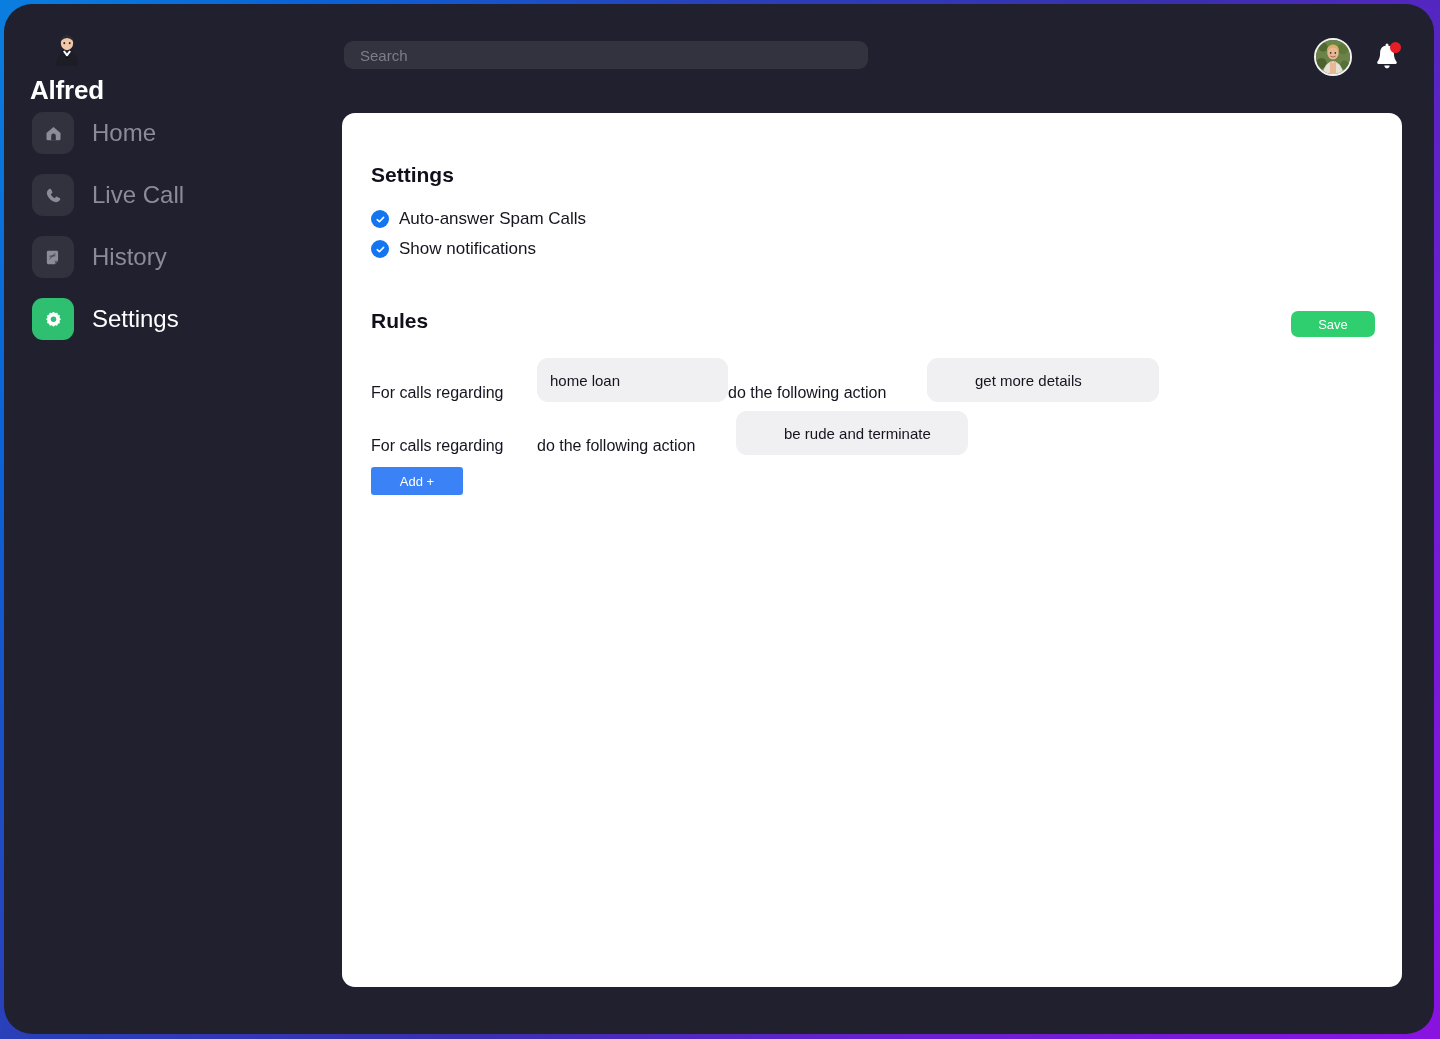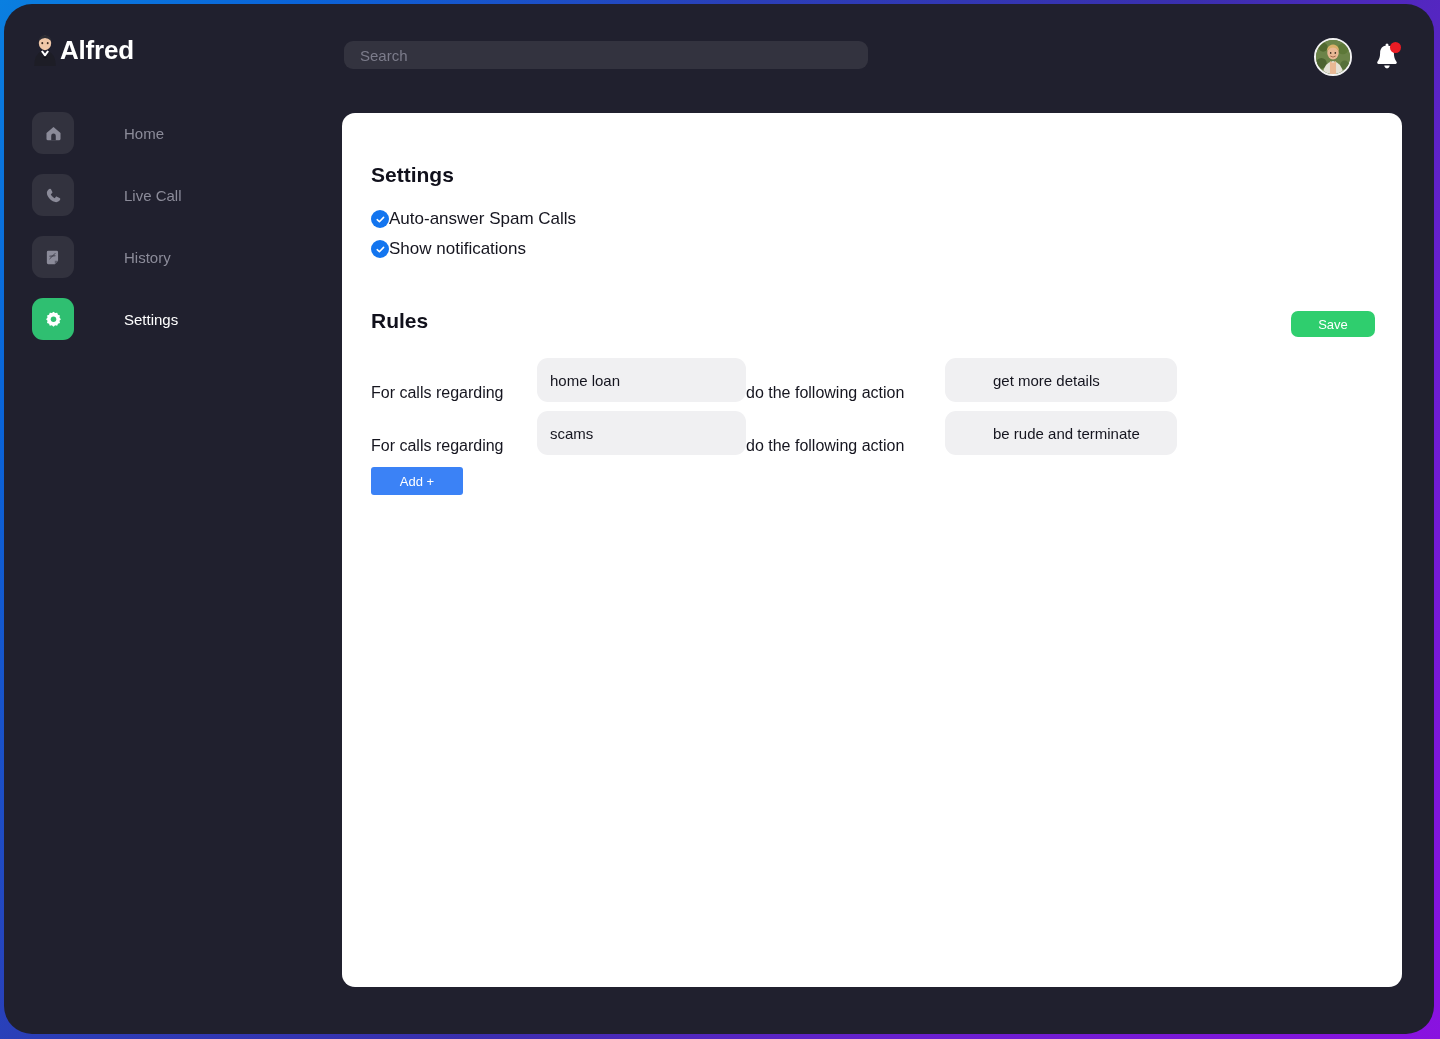--- a/index.html
+++ b/index.html
@@ -35,20 +35,22 @@
     position: absolute;
     left: 0; top: 0;
     width: 100%; height: 108px;
   }
 
   #brand {
     position: absolute;
     left: 26px; top: 30px;
     display: flex;
     align-items: center;
+    gap: 9px;
+    flex-direction: column;
   }
   #brand-logo {
     width: 30px; height: 32px;
     font-size: 26px;
     line-height: 32px;
     text-align: center;
   }
   #brand-name {
     color: #ffffff;
     font-size: 26px;
@@ -129,22 +131,21 @@
     border-radius: 11px;
     background: #32323e;
     display: flex;
     align-items: center;
     justify-content: center;
     flex: 0 0 auto;
   }
   .nav-icon svg { display: block; }
   .nav-label {
     color: #8b8b99;
-    font-size: 15px;
-    margin-left: 32px;
+    font-size: 24px;
   }
   .nav-item.active .nav-icon { background: #2fbf71; }
   .nav-item.active .nav-label { color: #ffffff; }
 
   
   #card {
     position: absolute;
     left: 338px; top: 109px;
     width: 1060px; height: 874px;
     background: #ffffff;
@@ -158,20 +159,21 @@
     font-weight: bold;
   }
   #settings-title { left: 29px; top: 50px; }
   #rules-title    { left: 29px; top: 196px; }
 
   .check-row {
     position: absolute;
     left: 29px;
     display: flex;
     align-items: center;
+    gap: 10px;
     cursor: pointer;
     user-select: none;
   }
   #check-row-0 { top: 96px; }
   #check-row-1 { top: 126px; }
   .check-box {
     width: 18px; height: 18px;
     border-radius: 50%;
     background: #1375ef;
     display: flex;
@@ -218,21 +220,21 @@
     height: 44px;
     border: none;
     border-radius: 11px;
     background: #f0f0f2;
     color: #15151f;
     font-family: "Liberation Sans", sans-serif;
     font-size: 15px;
     padding: 0 13px;
     outline: none;
   }
-  .rule-input.topic  { width: 209px; flex: 0 0 auto; }
+  .rule-input.topic  { width: 191px; flex: 0 0 auto; }
   .rule-input.action { width: 232px; flex: 0 0 auto; padding-left: 48px; }
 
   #add-button {
     margin-top: 3px;
     width: 92px; height: 28px;
     background: #3b82f6;
     border: none;
     border-radius: 3px;
     color: #ffffff;
     font-family: "Liberation Sans", sans-serif;
@@ -387,21 +389,20 @@
 
       <div class="rule-row">
         <span class="rule-text lead">For calls regarding</span>
         <input class="rule-input topic" type="text" value="home loan" style="">
         <span class="rule-text mid">do the following action</span>
         <input class="rule-input action" type="text" value="get more details" style="">
       </div>
 
       <div class="rule-row">
         <span class="rule-text lead">For calls regarding</span>
-        <input class="rule-input topic" type="text" value="scams" style="">
         <span class="rule-text mid">do the following action</span>
         <input class="rule-input action" type="text" value="be rude and terminate" style="">
       </div>
 
       <button id="add-button">Add +</button>
     </div>
 
   </section>
 
 </div>

